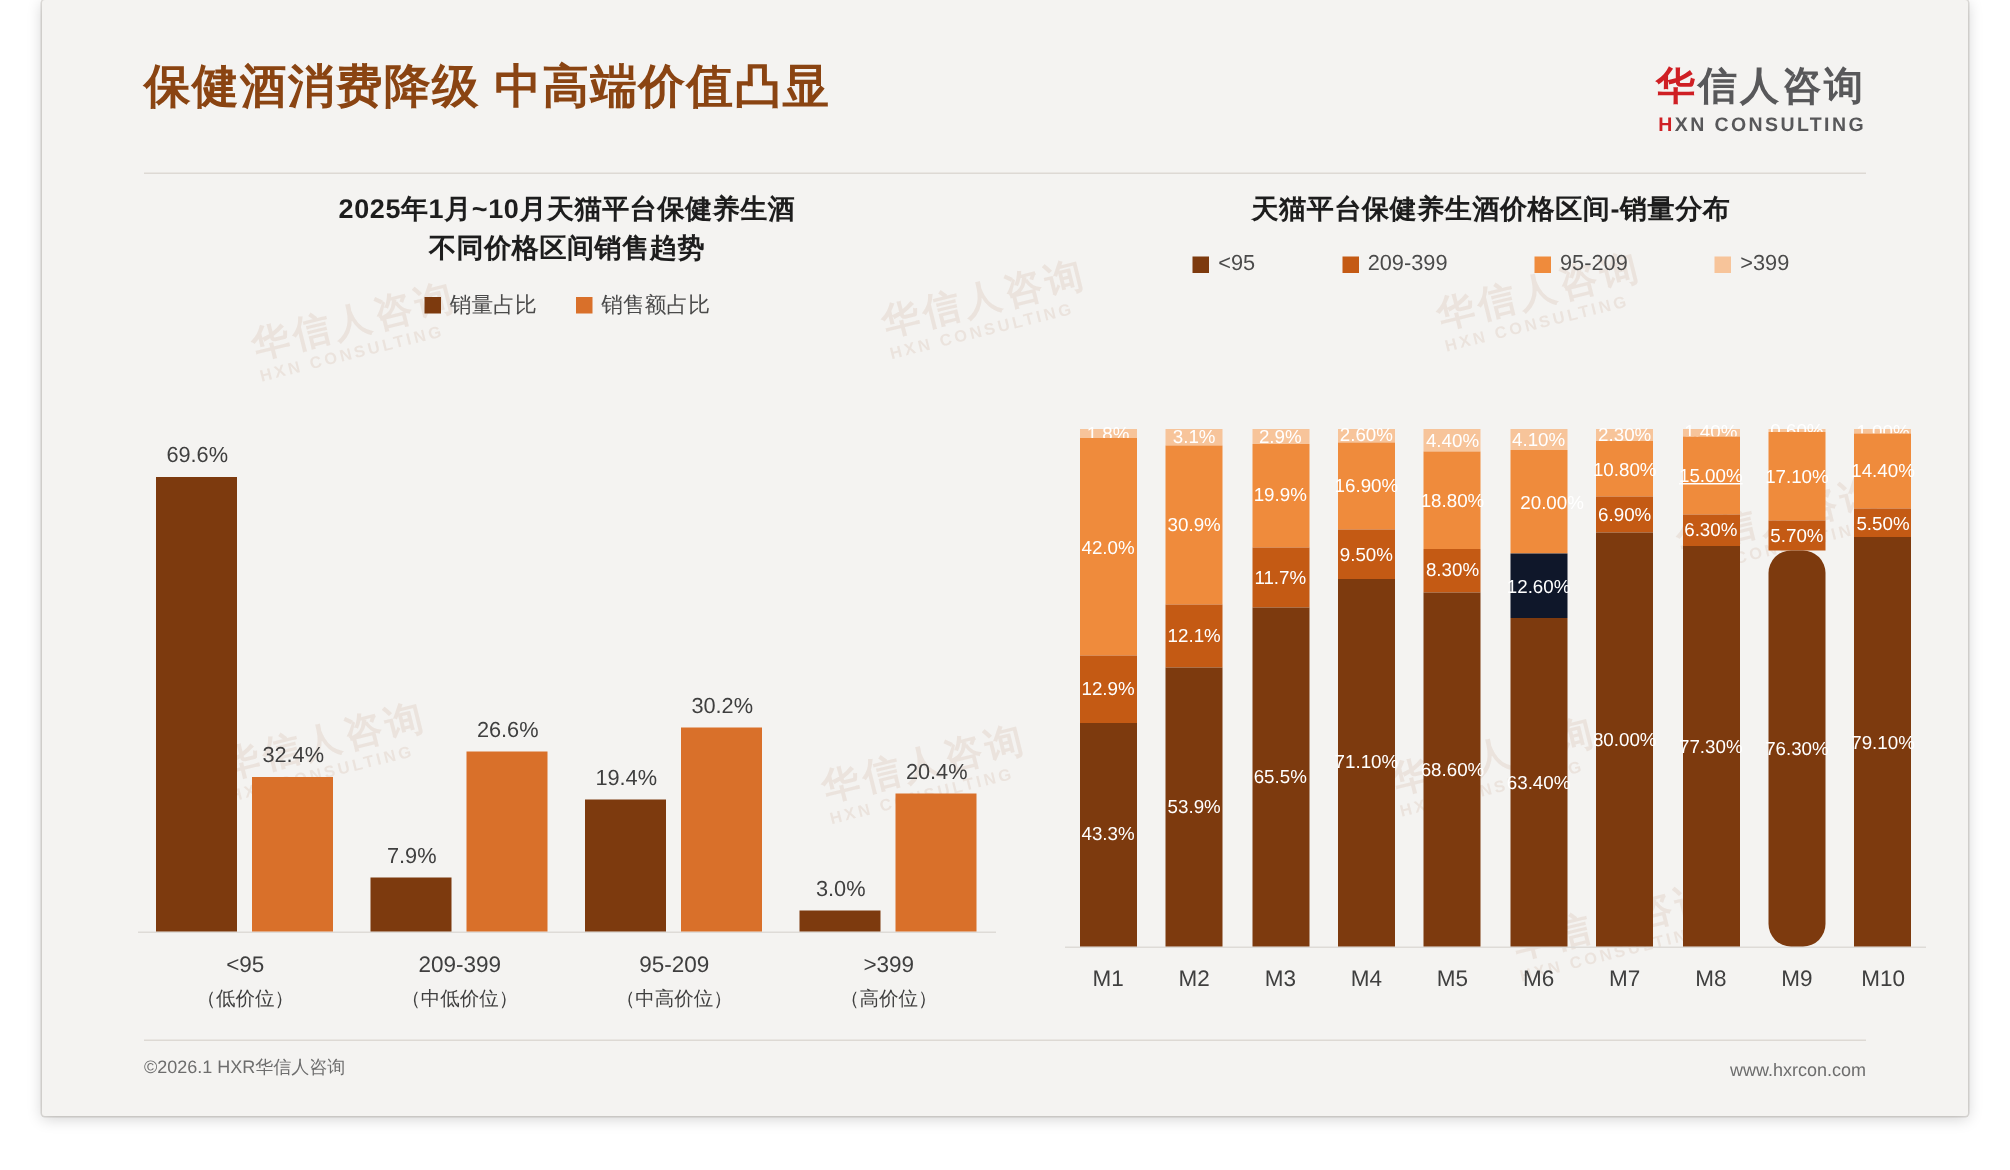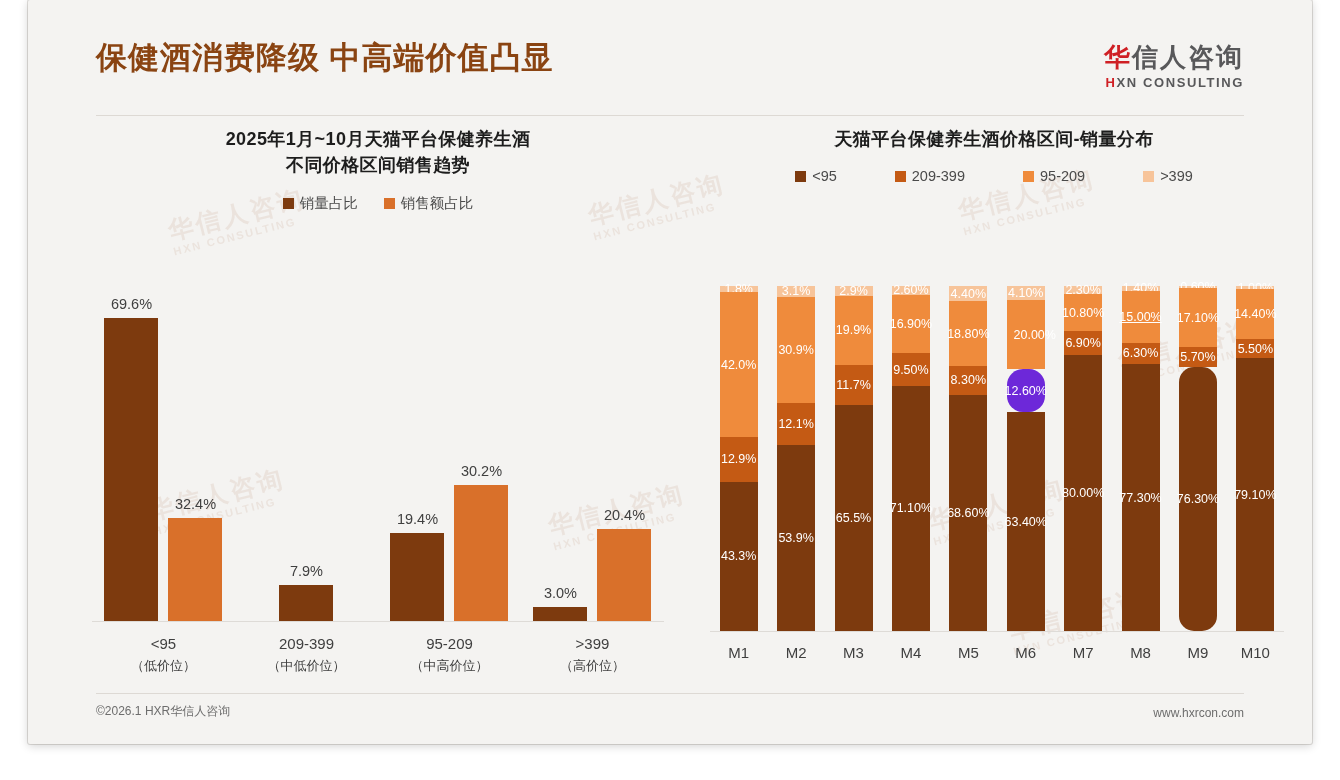--- a/index.html
+++ b/index.html
@@ -231,20 +231,24 @@
             <div class="gbar-wrap">
               <div class="gbar-label">32.4%</div>
               <div class="gbar" style="background: rgb(217, 112, 42); height: 31.6667%;"></div>
             </div>
           </div>
           <div class="ggroup">
             <div class="gbar-wrap">
               <div class="gbar-label">7.9%</div>
               <div class="gbar" style="background: rgb(125, 58, 14); height: 10.9722%;"></div>
             </div>
+            <div class="gbar-wrap">
+              <div class="gbar-label">26.6%</div>
+              <div class="gbar" style="background: rgb(217, 112, 42); height: 36.9444%;"></div>
+            </div>
           </div>
           <div class="ggroup">
             <div class="gbar-wrap">
               <div class="gbar-label">19.4%</div>
               <div class="gbar" style="background: rgb(125, 58, 14); height: 26.9444%;"></div>
             </div>
             <div class="gbar-wrap">
               <div class="gbar-label">30.2%</div>
               <div class="gbar" style="background: rgb(217, 112, 42); height: 41.9444%;"></div>
             </div>
@@ -328,21 +332,21 @@
               <div class="sseg" style="background: rgb(247, 196, 154); height: 4.3956%;">4.40%</div>
               <div class="sseg" style="background: rgb(239, 139, 60); height: 18.7812%;">18.80%</div>
               <div class="sseg" style="background: rgb(196, 90, 20); height: 8.29171%;">8.30%</div>
               <div class="sseg" style="background: rgb(125, 58, 14); height: 68.5315%;">68.60%</div>
             </div>
           </div>
           <div class="scol">
             <div class="sbar">
               <div class="sseg" style="background: rgb(247, 196, 154); height: 4.0959%;">4.10%</div>
               <div class="sseg" style="background: rgb(239, 139, 60); height: 19.98%; padding-left: 18px;">20.00%</div>
-              <div class="sseg" style="background: #6d28d9; height: 12.5874%; border-radius: 16px;">12.60%</div>
+              <div class="sseg" style="background: #0f172a; height: 12.5874%;">12.60%</div>
               <div class="sseg" style="background: rgb(125, 58, 14); height: 63.3367%;">63.40%</div>
             </div>
           </div>
           <div class="scol">
             <div class="sbar">
               <div class="sseg" style="background: rgb(247, 196, 154); height: 2.3%;">2.30%</div>
               <div class="sseg" style="background: rgb(239, 139, 60); height: 10.8%;">10.80%</div>
               <div class="sseg" style="background: rgb(196, 90, 20); height: 6.9%;">6.90%</div>
               <div class="sseg" style="background: rgb(125, 58, 14); height: 80%;">80.00%</div>
             </div>

